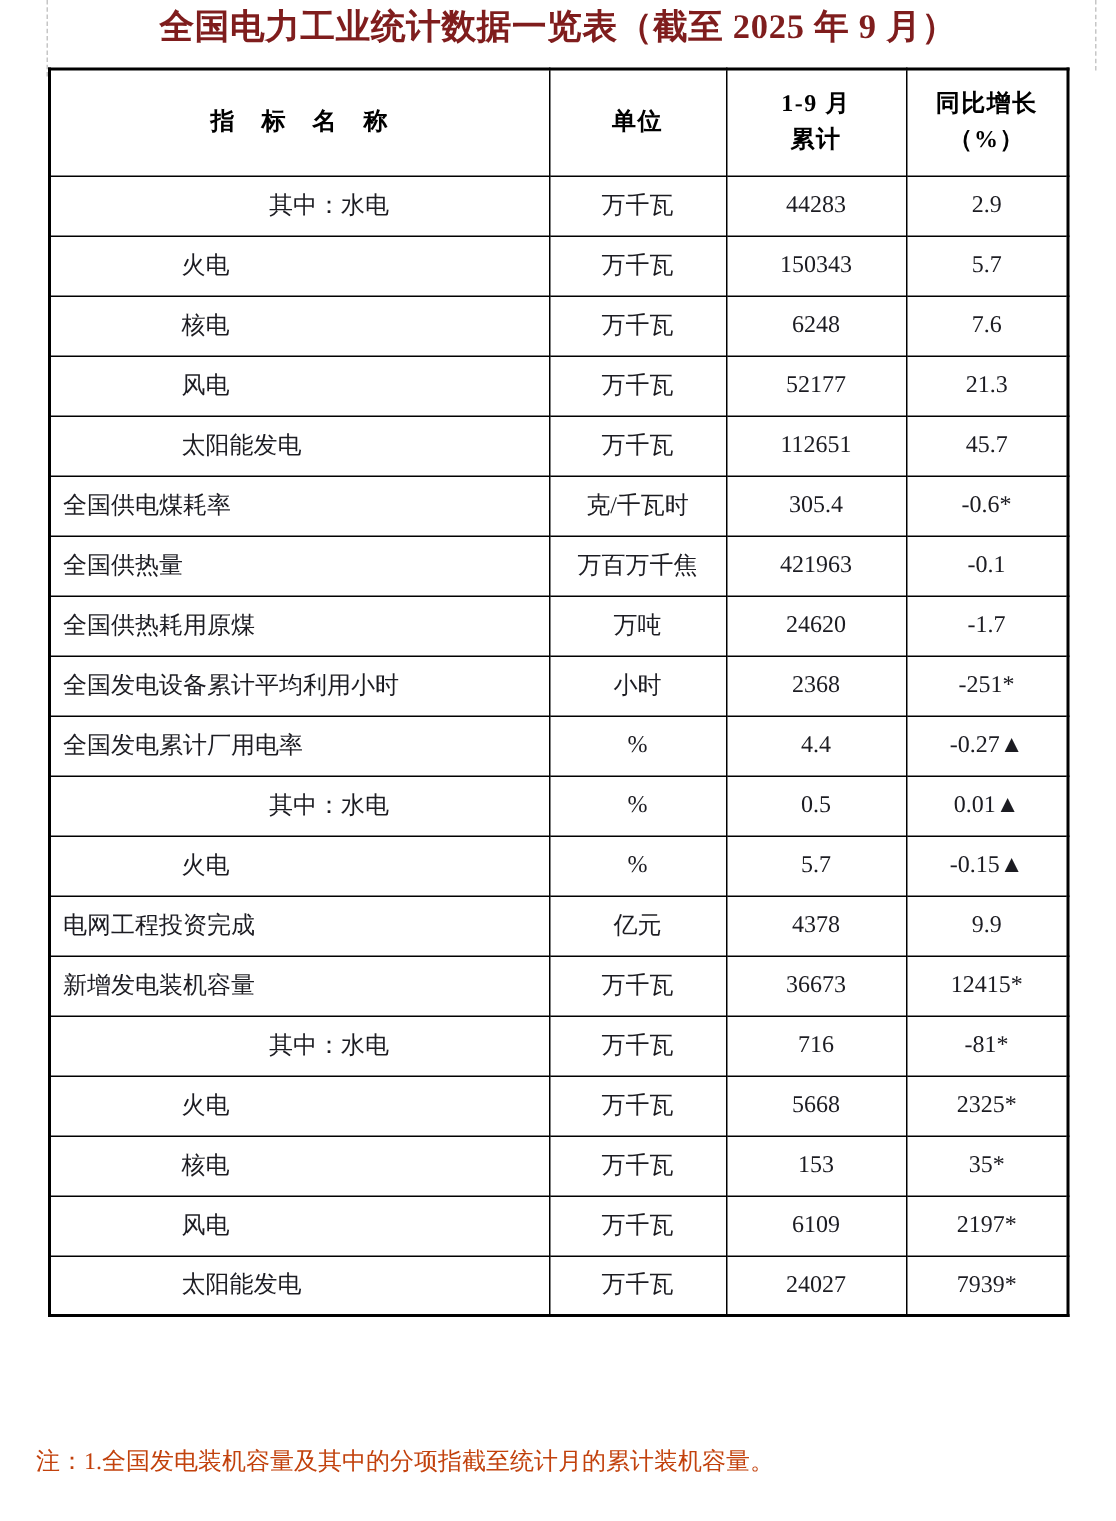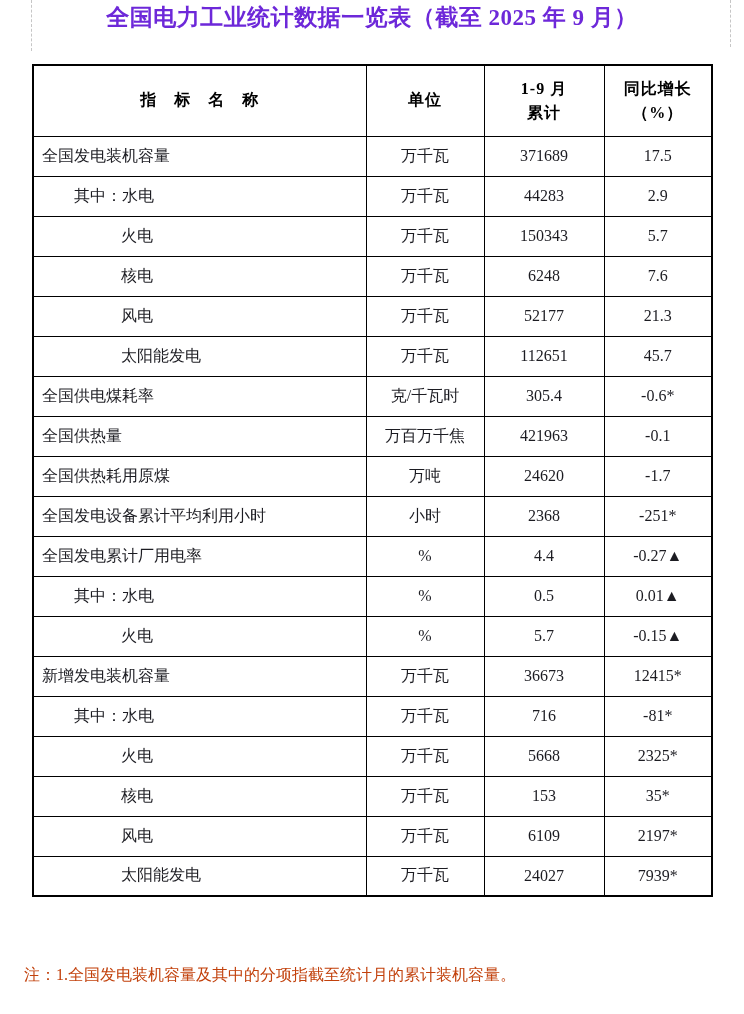--- a/index.html
+++ b/index.html
@@ -17,36 +17,36 @@
   }
   .page-title {
     position: absolute;
     top: 2px;
     left: 0;
     width: 744px;
     margin: 0;
     text-align: center;
     font-size: 23px;
     font-weight: bold;
-    color: #6d28d9;
+    color: #7f1d1d;
     letter-spacing: 0.5px;
   }
   .dash-line {
     position: absolute;
     top: 0;
     width: 0;
     border-left: 1px dashed #c6c6c6;
   }
   .dash-left  { left: 31px;  height: 51px; }
   .dash-right { left: 730px; height: 47px; }
 
   table.stats {
     position: absolute;
     left: 32px;
-    top: 64px;
+    top: 45px;
     width: 679px;
     border-collapse: collapse;
     table-layout: fixed;
     border: 2px solid #000000;
     padding-left: 12px;
   }
   table.stats th,
   table.stats td {
     border: 1px solid #000000;
     font-size: 16px;
@@ -62,21 +62,21 @@
     letter-spacing: 1px;
   }
   th .hdr-line { line-height: 24px; }
   td.unit-cell, td.value-cell, td.yoy-cell {
     text-align: center;
   }
   td.name-cell {
     text-align: left;
     padding-left: 8px;
   }
-  td.name-cell.indent-1 { padding-left: 40px; }
+  td.name-cell.indent-1 { padding-left: 40px; text-align: center; }
   td.name-cell.indent-2 { padding-left: 87px; }
 
   .notes {
     position: absolute;
     left: 24px;
     top: 962px;
     width: 700px;
     font-size: 16px;
     color: #c2410c;
   }
@@ -107,26 +107,20 @@
         <div class="hdr-line">累计</div>
       </th>
       <th>
         <div class="hdr-line">同比增长</div>
         <div class="hdr-line">（%）</div>
       </th>
     </tr>
   </thead>
   <tbody id="rows-body">
       <tr>
-        <td class="name-cell indent-0">全国发电装机容量</td>
-        <td class="unit-cell">万千瓦</td>
-        <td class="value-cell">371689</td>
-        <td class="yoy-cell">17.5</td>
-      </tr>
-      <tr>
         <td class="name-cell indent-1">其中：水电</td>
         <td class="unit-cell">万千瓦</td>
         <td class="value-cell">44283</td>
         <td class="yoy-cell">2.9</td>
       </tr>
       <tr>
         <td class="name-cell indent-2">火电</td>
         <td class="unit-cell">万千瓦</td>
         <td class="value-cell">150343</td>
         <td class="yoy-cell">5.7</td>
@@ -185,20 +179,26 @@
         <td class="value-cell">0.5</td>
         <td class="yoy-cell">0.01▲</td>
       </tr>
       <tr>
         <td class="name-cell indent-2">火电</td>
         <td class="unit-cell">%</td>
         <td class="value-cell">5.7</td>
         <td class="yoy-cell">-0.15▲</td>
       </tr>
       <tr>
+        <td class="name-cell indent-0">电网工程投资完成</td>
+        <td class="unit-cell">亿元</td>
+        <td class="value-cell">4378</td>
+        <td class="yoy-cell">9.9</td>
+      </tr>
+      <tr>
         <td class="name-cell indent-0">新增发电装机容量</td>
         <td class="unit-cell">万千瓦</td>
         <td class="value-cell">36673</td>
         <td class="yoy-cell">12415*</td>
       </tr>
       <tr>
         <td class="name-cell indent-1">其中：水电</td>
         <td class="unit-cell">万千瓦</td>
         <td class="value-cell">716</td>
         <td class="yoy-cell">-81*</td>

